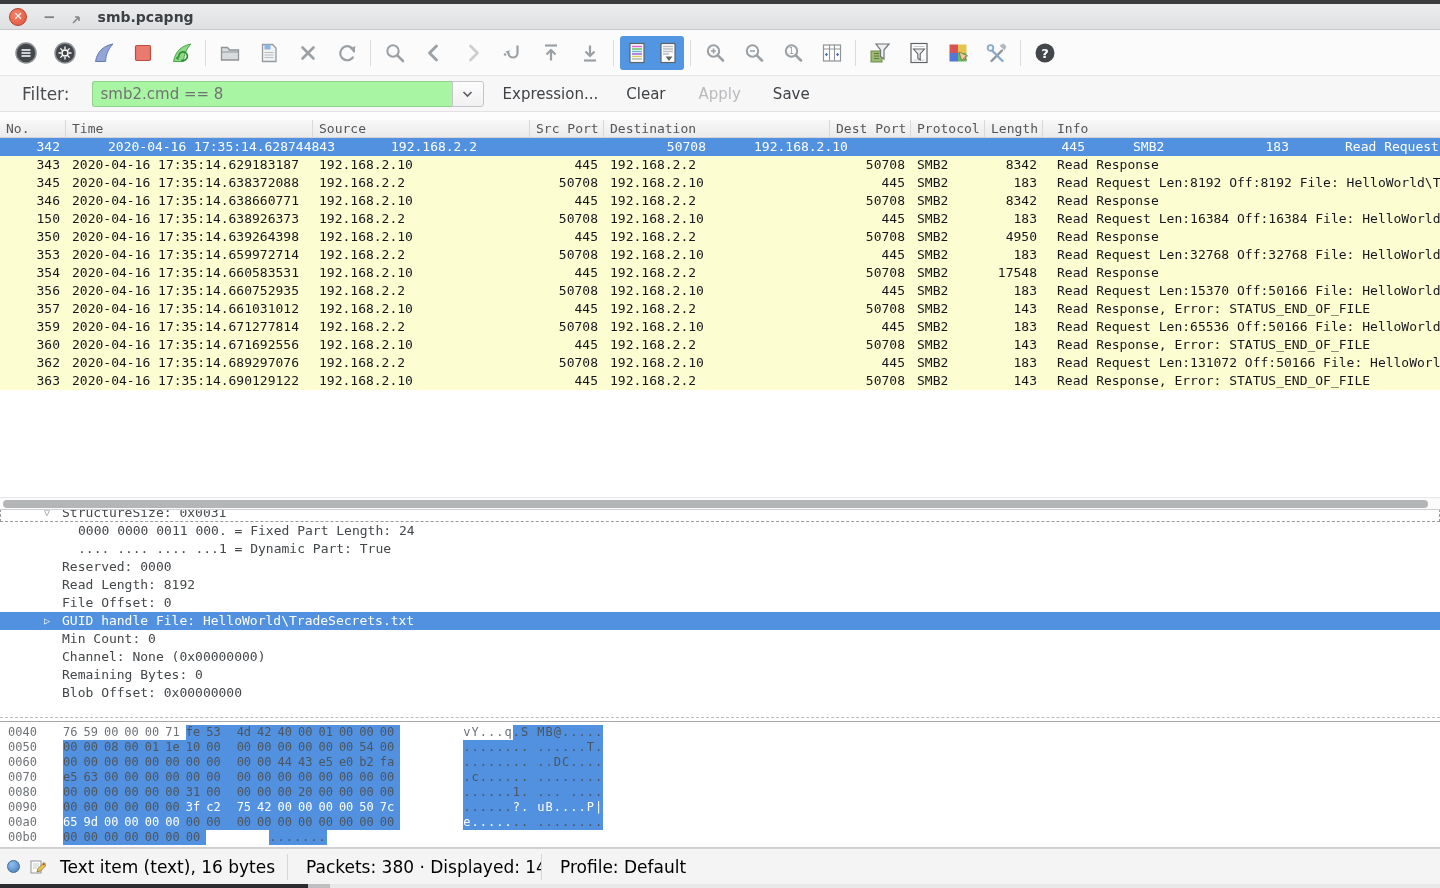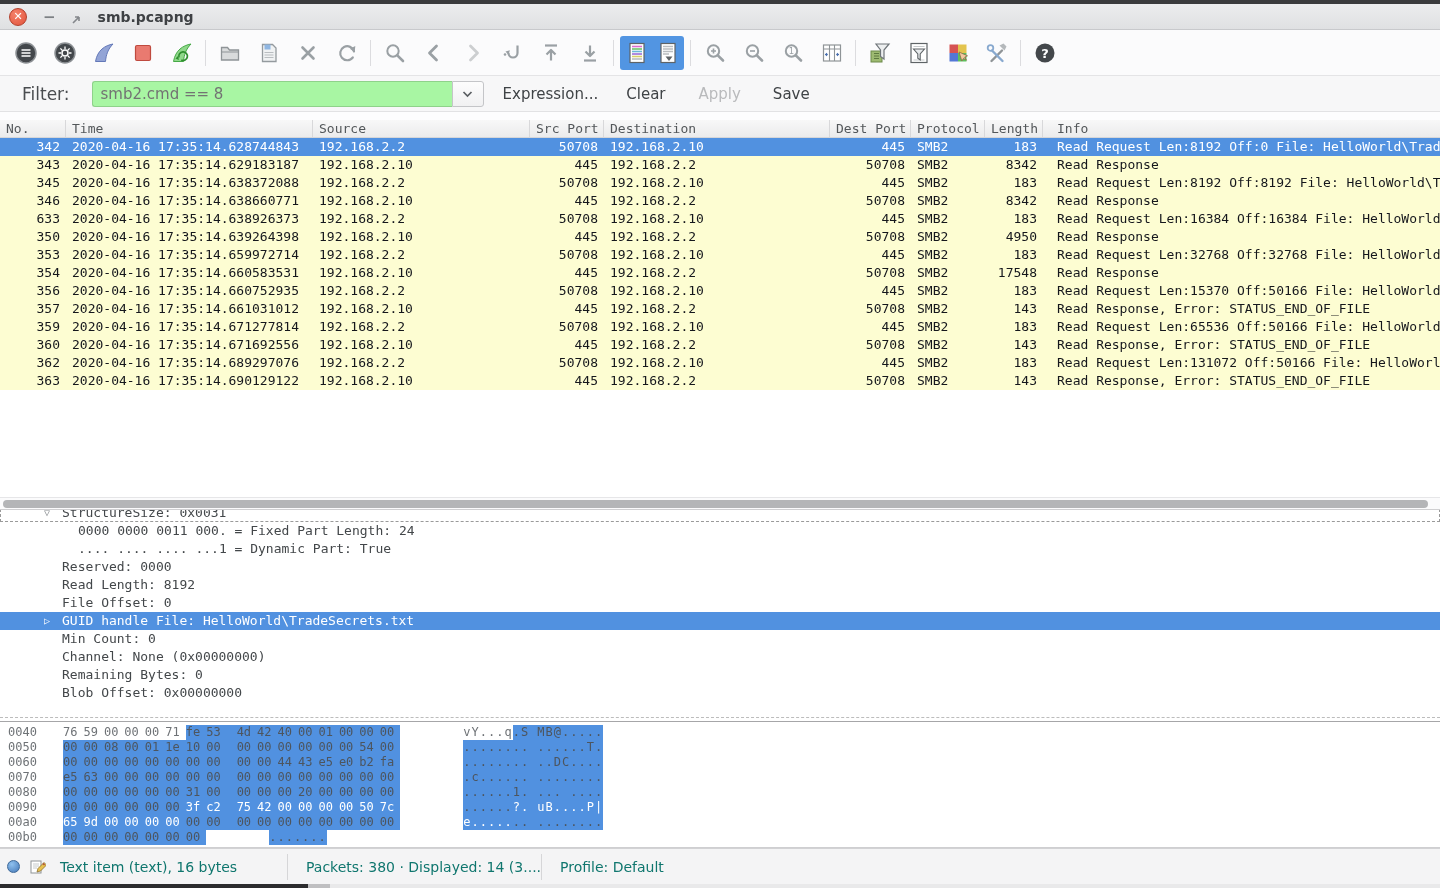--- a/index.html
+++ b/index.html
@@ -50,21 +50,21 @@
   
   .plgrid { display:grid; grid-template-columns:66px 247px 217px 74px 226px 81px 74px 58px auto; }
   .plheader { height:18px; background:linear-gradient(#f8f8f8,#ebebec);
               border-bottom:1px solid #d6d6d8; font:13px "DejaVu Sans Mono", monospace;
               color:#53575a; }
   .plh { border-right:1px solid #d8d8da; padding:1px 0 0 6px; white-space:nowrap; overflow:hidden; }
   .plh:last-child { border-right:none; padding-left:14px; }
   .plrows { height:252px; }
   .plrow { height:18px; background:var(--rowbg); color:#15171c;
            font:13px "DejaVu Sans Mono", monospace; white-space:nowrap; }
-  .plrow.sel { background:var(--sel); color:#fff; }
+  .plrow.sel { background:var(--sel); color:#fff;gap:36px; }
   .plc { overflow:hidden; padding-top:1px; }
   .plc.l { padding-left:6px; }
   .plc.r { text-align:right; padding-right:6px; }
   .plc.info { padding-left:14px; }
   .plempty { height:107px; background:#fff; }
 
   
   .hscroll { height:13px; background:#fbfbfc; border-top:1px solid #e6e6e8;
              border-bottom:1px solid #cfcfd1; position:relative; }
   .hthumb { position:absolute; left:3px; right:12px; top:2px; height:8px;
@@ -93,21 +93,21 @@
   .hxb { padding-right:6px; }
   .hxb.g { padding-left:10px; }
   .hxb.hl { background:var(--sel); color:#4d555e; }
   .hxb.wh { color:#ffffff; }
   .hxascii { margin-left:63px; display:flex; letter-spacing:1px; }
   .hxa.hl { background:var(--sel); color:#4d555e; }
   .hxa.wh { color:#ffffff; }
 
   
   .statusbar { height:36px; background:#f4f4f5; border-top:1px solid #d2d2d4;
-               display:flex; align-items:center; font-size:14px; color:#0f766e; }
+               display:flex; align-items:center; font-size:17px; color:#000000; }
   .sbs1 { width:287px; display:flex; align-items:center; height:100%; }
   .sbs2 { width:253px; padding-left:18px; white-space:nowrap; overflow:hidden; }
   .sbs3 { padding-left:18px; white-space:nowrap; }
   .sbsep { width:1px; height:26px; background:#d6d6d8; flex:none; }
   .expert-dot { width:13px; height:13px; border-radius:50%; margin-left:7px;
                 background:radial-gradient(circle at 35% 30%, #8fc1ef, #4679b8);
                 border:1px solid #3d6898; flex:none; }
   .edit-ic { width:16px; height:16px; margin-left:10px; flex:none; }
   .sb-text { margin-left:14px; white-space:nowrap; }
 
@@ -436,21 +436,21 @@
         <div class="plc l">2020-04-16 17:35:14.638660771</div>
         <div class="plc l">192.168.2.10</div>
         <div class="plc r">445</div>
         <div class="plc l">192.168.2.2</div>
         <div class="plc r">50708</div>
         <div class="plc l">SMB2</div>
         <div class="plc r">8342</div>
         <div class="plc info">Read Response</div>
       </div>
       <div class="plrow plgrid">
-        <div class="plc r">633</div>
+        <div class="plc r">150</div>
         <div class="plc l">2020-04-16 17:35:14.638926373</div>
         <div class="plc l">192.168.2.2</div>
         <div class="plc r">50708</div>
         <div class="plc l">192.168.2.10</div>
         <div class="plc r">445</div>
         <div class="plc l">SMB2</div>
         <div class="plc r">183</div>
         <div class="plc info">Read Request Len:16384 Off:16384 File: HelloWorld\TradeSecrets.txt</div>
       </div>
       <div class="plrow plgrid">

